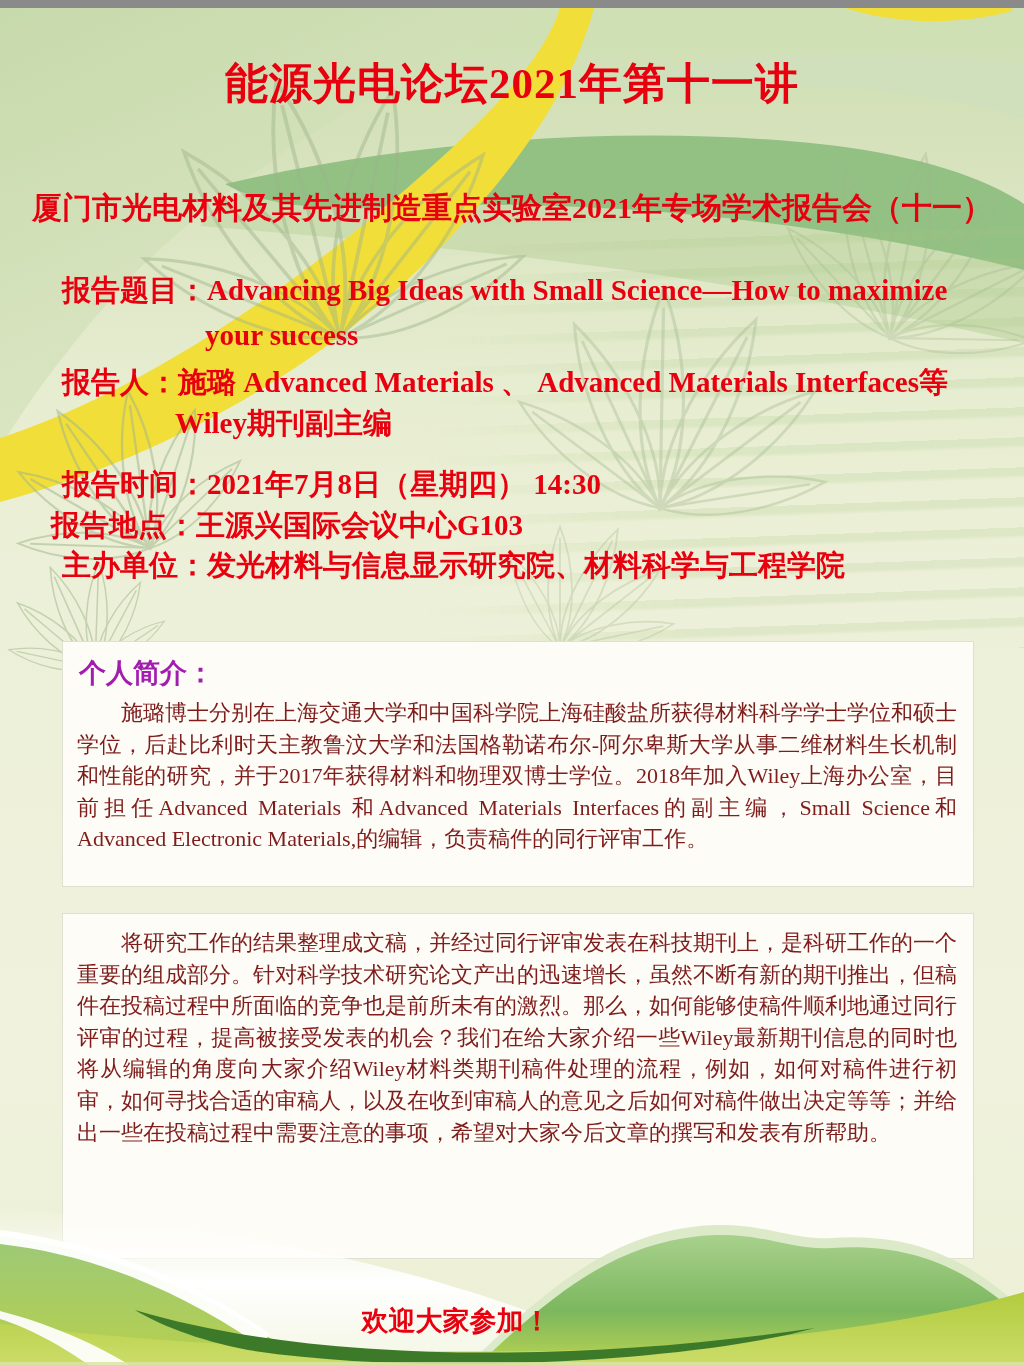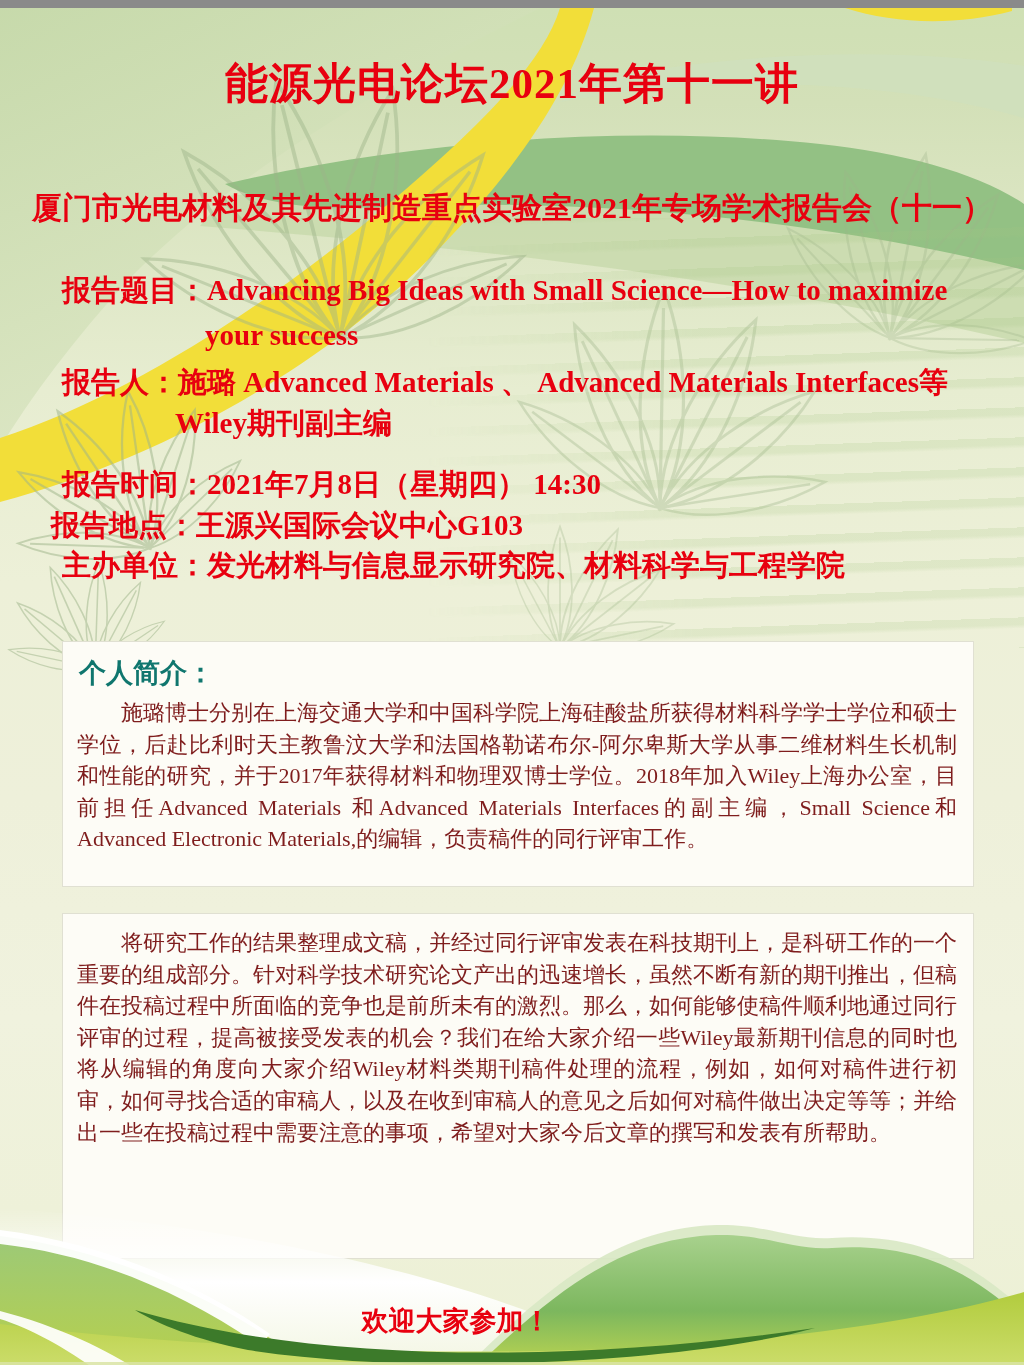--- a/index.html
+++ b/index.html
@@ -24,21 +24,21 @@
   .red { color:#e8000f; font-weight:bold; font-family:"Liberation Serif","DejaVu Sans",sans-serif; }
   .title-block { position:absolute; left:0; top:50px; width:1024px; text-align:center; }
   .title-line { font-size:43px; line-height:51px; letter-spacing:1px; }
   .subtitle { position:absolute; left:0; top:180px; width:1024px; text-align:center;
     font-size:30px; white-space:nowrap; }
   .info-line { position:absolute; font-size:29px; white-space:nowrap; }
   .box {
     position:absolute; left:62px; width:912px; box-sizing:border-box;
     background:#fdfcf6; border:1px solid #e0e0d2; padding:13px 16px 10px 14px;
   }
-  .box-heading { font-size:27px; font-weight:bold; color:#0f766e;
+  .box-heading { font-size:27px; font-weight:bold; color:#a21caf;
     font-family:"DejaVu Sans","Liberation Sans",sans-serif; margin:0 0 6px 2px; }
   .box-body { font-size:22px; line-height:31.6px; color:#7f1d1d; margin:0;
     text-align:justify; text-indent:2em;
     font-family:Liberation Serif, serif; }
   .bottom-svg { position:absolute; left:0; top:1130px; z-index:2; }
   .footer-line { position:absolute; left:0; top:1295px; width:912px; z-index:3;
     text-align:center; font-size:27px; }
 </style>
 </head>
 <body>

